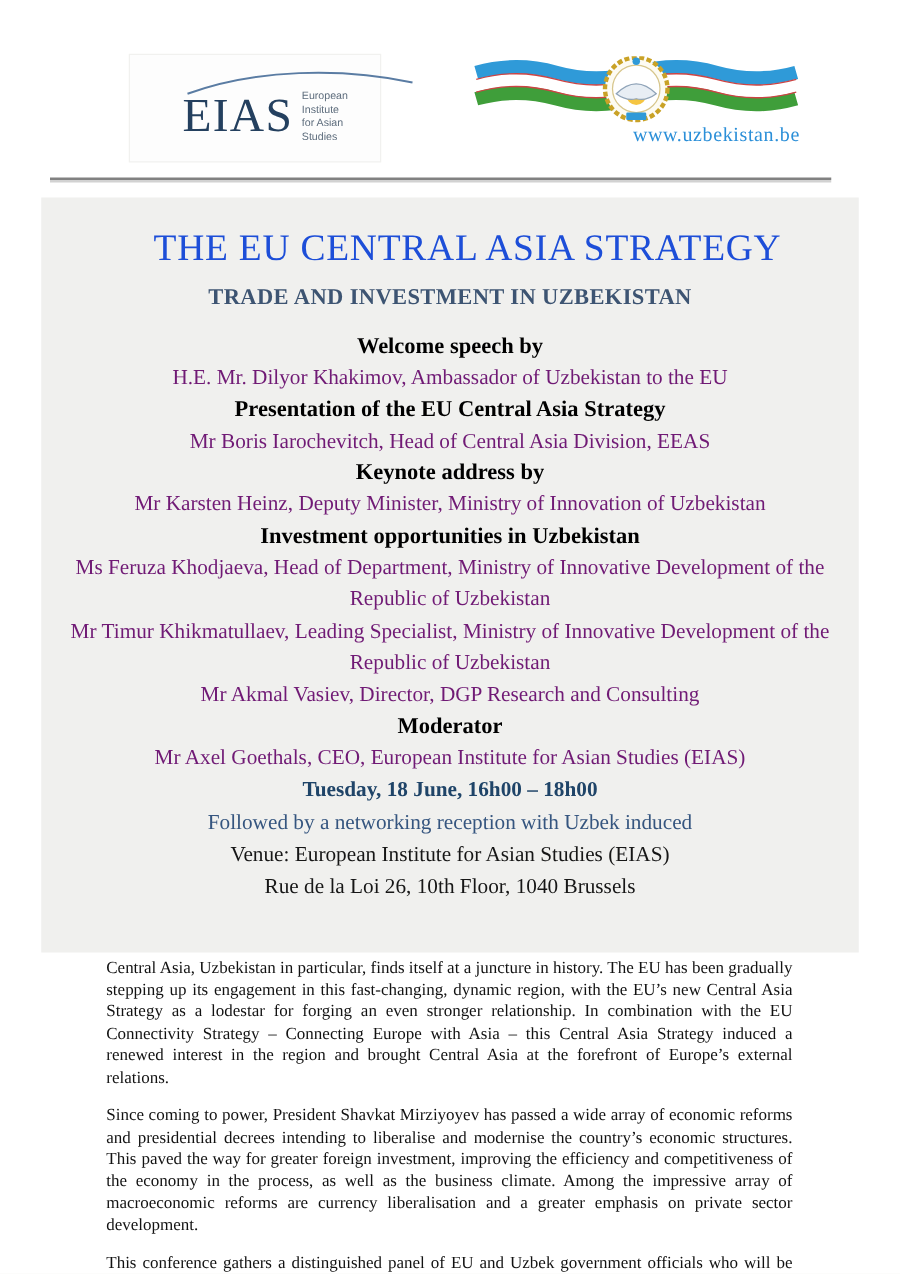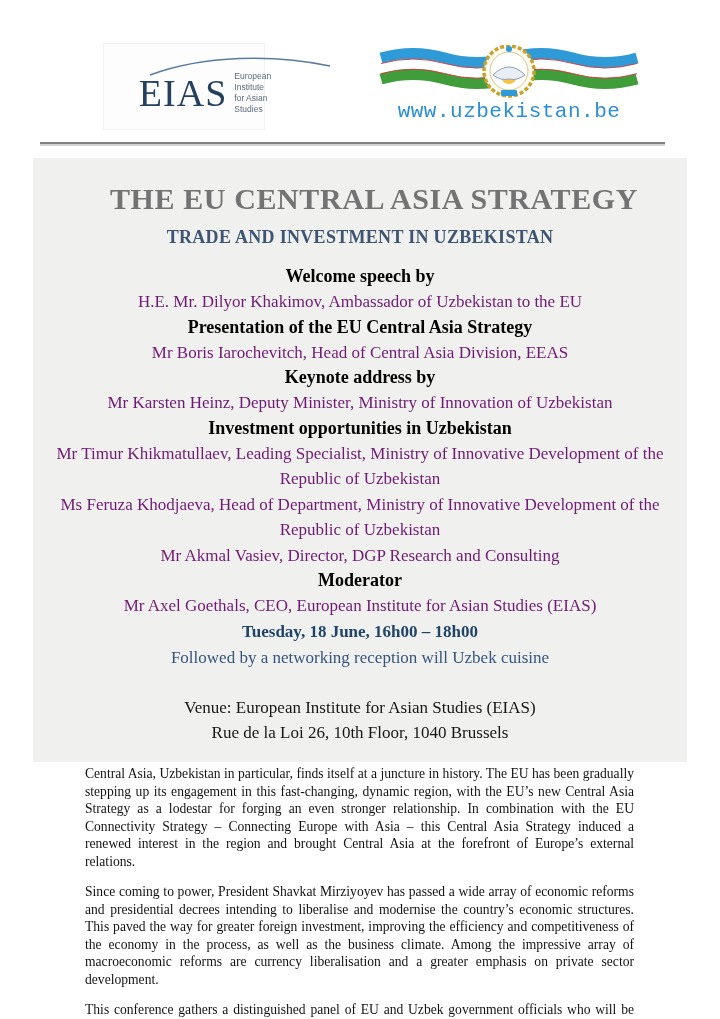--- a/index.html
+++ b/index.html
@@ -6,67 +6,67 @@
   body{
     width:720px;height:1019px;
     background:#ffffff;
     position:relative;
     overflow:hidden;
     font-family:"Liberation Serif", serif;
   }
 
   
   .eias-logo{
-    position:absolute;left:103px;top:43px;width:162px;height:87px;
+    position:absolute;left:103px;top:43px;width:202px;height:87px;
     background:#fdfdfd;border:1px solid #f1f1ef;box-sizing:border-box;
     padding-top:8px;
     padding-left:42px;
   }
   .eias-swoosh{display:block;width:188px;height:26px;margin:0 auto;}
   .eias-row{display:flex;justify-content:center;align-items:center;gap:7px;margin-top:-7px;}
   .eias-acronym{
     font-family:"Liberation Serif", serif;
     font-size:38px;line-height:1;color:#24405f;letter-spacing:1px;
   }
   .eias-tagline{
     font-family:"Liberation Sans", sans-serif;
     font-size:8.5px;color:#5d6c7c;line-height:1.3;text-align:left;
   }
   .uz-logo{position:absolute;left:378px;top:45px;width:262px;text-align:center;}
   .uz-flag{display:block;width:262px;height:54px;}
   .uz-url{
-    font-family:Liberation Mono, monospace;
-    font-size:21px;color:#2b8fd8;letter-spacing:0.5px;margin-top:1px;
+    font-family:Liberation Serif, serif;
+    font-size:16px;color:#2b8fd8;letter-spacing:0.5px;margin-top:1px;text-align:right;
   }
 
   
   .divider{
     position:absolute;left:40px;top:142px;width:625px;height:2px;
     background:#818181;box-shadow:0 2px 0 #d2d2d2;
   }
 
   
   .panel{
     position:absolute;left:33px;top:158px;width:654px;height:604px;
     background:#f0f0ee;text-align:center;box-sizing:border-box;
     padding-top:24px;overflow:hidden;
   }
   .title{
-    margin:0;font-size:30px;font-weight:bold;color:#737373;letter-spacing:0.6px;padding-left:28px;
+    margin:0;font-size:30px;font-weight:normal;color:#1d4ed8;letter-spacing:0.6px;padding-left:28px;
   }
   .subtitle{
     margin:11px 0 0;font-size:18px;font-weight:bold;color:#3d5472;letter-spacing:0.3px;
   }
   .program{margin-top:16px;}
   .program p{margin:0;padding:0 12px;}
   .ph{font-size:18px;font-weight:bold;color:#000000;line-height:25px;font-family:Liberation Serif, serif;}
   .ps{font-size:17px;color:#701a75;line-height:25.5px;}
   .pd{font-size:17px;font-weight:bold;color:#1f4468;line-height:26px;}
   .pn{font-size:17px;color:#35557f;line-height:26px;}
-  .venue{margin-top:24px;font-size:17px;color:#161616;line-height:25px;}
+  .venue{font-size:17px;color:#161616;line-height:25px;}
   .venue p{margin:0;}
 
   
   .bodytext{
     position:absolute;left:85px;top:765px;width:549px;
     font-size:13.6px;line-height:17.5px;color:#121212;text-align:justify;
   }
   .bodytext p{margin:0 0 13px;}
 </style>
 </head>
@@ -113,27 +113,27 @@
   <h2 class="subtitle">TRADE AND INVESTMENT IN UZBEKISTAN</h2>
 
   <div class="program">
     <p class="ph">Welcome speech by</p>
     <p class="ps">H.E. Mr. Dilyor Khakimov, Ambassador of Uzbekistan to the EU</p>
     <p class="ph">Presentation of the EU Central Asia Strategy</p>
     <p class="ps">Mr Boris Iarochevitch, Head of Central Asia Division, EEAS</p>
     <p class="ph">Keynote address by</p>
     <p class="ps">Mr Karsten Heinz, Deputy Minister, Ministry of Innovation of Uzbekistan</p>
     <p class="ph">Investment opportunities in Uzbekistan</p>
+    <p class="ps">Ms Feruza Khodjaeva, Head of Department, Ministry of Innovative Development of the Republic of Uzbekistan</p>
     <p class="ps">Mr Timur Khikmatullaev, Leading Specialist, Ministry of Innovative Development of the Republic of Uzbekistan</p>
-    <p class="ps">Ms Feruza Khodjaeva, Head of Department, Ministry of Innovative Development of the Republic of Uzbekistan</p>
     <p class="ps">Mr Akmal Vasiev, Director, DGP Research and Consulting</p>
     <p class="ph">Moderator</p>
     <p class="ps">Mr Axel Goethals, CEO, European Institute for Asian Studies (EIAS)</p>
     <p class="pd">Tuesday, 18 June, 16h00 – 18h00</p>
-    <p class="pn">Followed by a networking reception will Uzbek cuisine</p>
+    <p class="pn">Followed by a networking reception with Uzbek induced</p>
   </div>
 
   <div class="venue">
     <p>Venue: European Institute for Asian Studies (EIAS)</p>
     <p>Rue de la Loi 26, 10th Floor, 1040 Brussels</p>
   </div>
 </div>
 
 <div class="bodytext">
   <p>Central Asia, Uzbekistan in particular, finds itself at a juncture in history. The EU has been gradually stepping up its engagement in this fast-changing, dynamic region, with the EU’s new Central Asia Strategy as a lodestar for forging an even stronger relationship. In combination with the EU Connectivity Strategy – Connecting Europe with Asia – this Central Asia Strategy induced a renewed interest in the region and brought Central Asia at the forefront of Europe’s external relations.</p>

